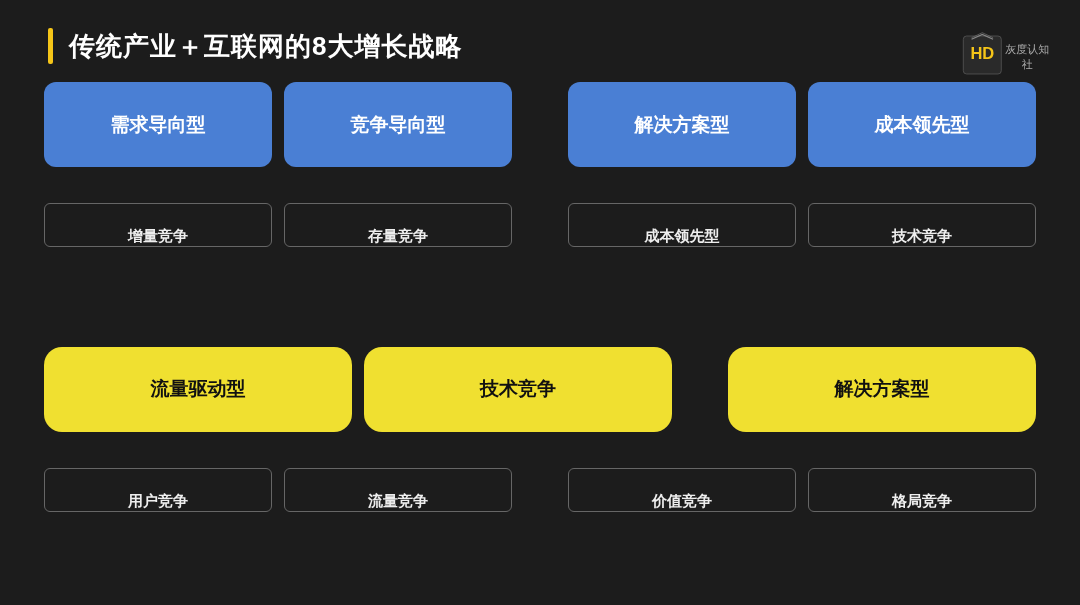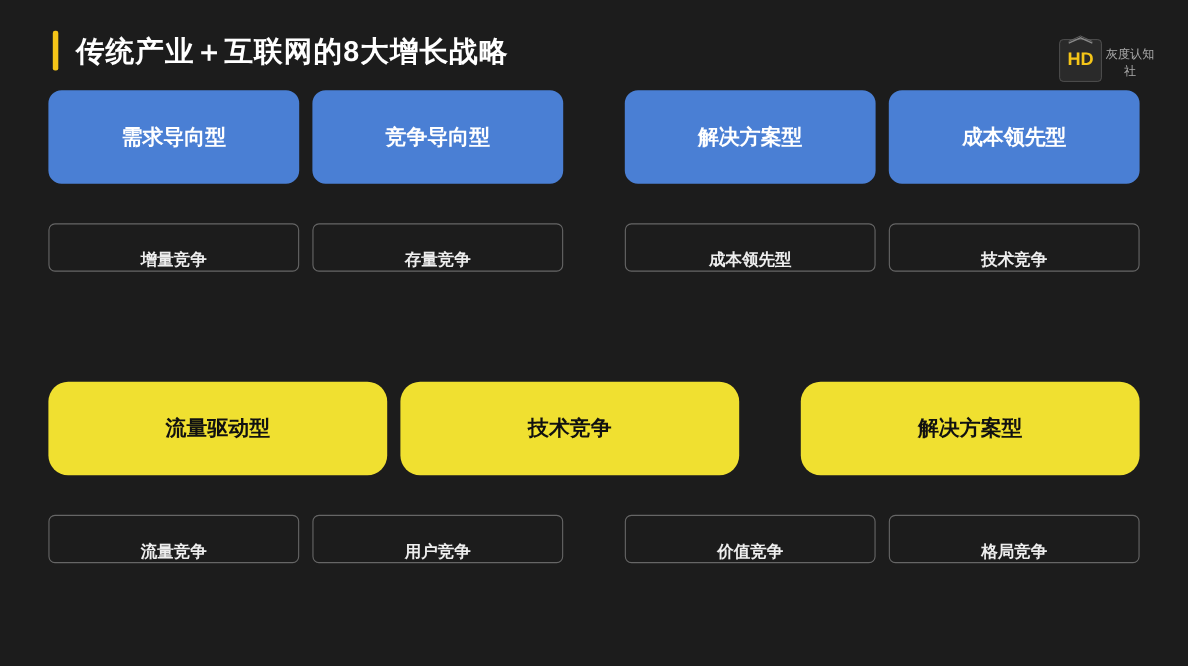--- a/index.html
+++ b/index.html
@@ -245,28 +245,28 @@
         <div class="col-unit">
           <div class="btn-yellow">
             <span>解决方案型</span>
           </div>
         </div>
       </div>
 
       <div class="four-cols">
         <div class="col-unit">
           <div class="lbl-box">
+            <span>用户竞争</span>
+          </div>
+        </div>
+        <div class="col-unit">
+          <div class="lbl-box">
             <span>流量竞争</span>
           </div>
         </div>
-        <div class="col-unit">
-          <div class="lbl-box">
-            <span>用户竞争</span>
-          </div>
-        </div>
         <div class="four-col-gap"></div>
         <div class="col-unit">
           <div class="lbl-box">
             <span>价值竞争</span>
           </div>
         </div>
         <div class="col-unit">
           <div class="lbl-box">
             <span>格局竞争</span>
           </div>

